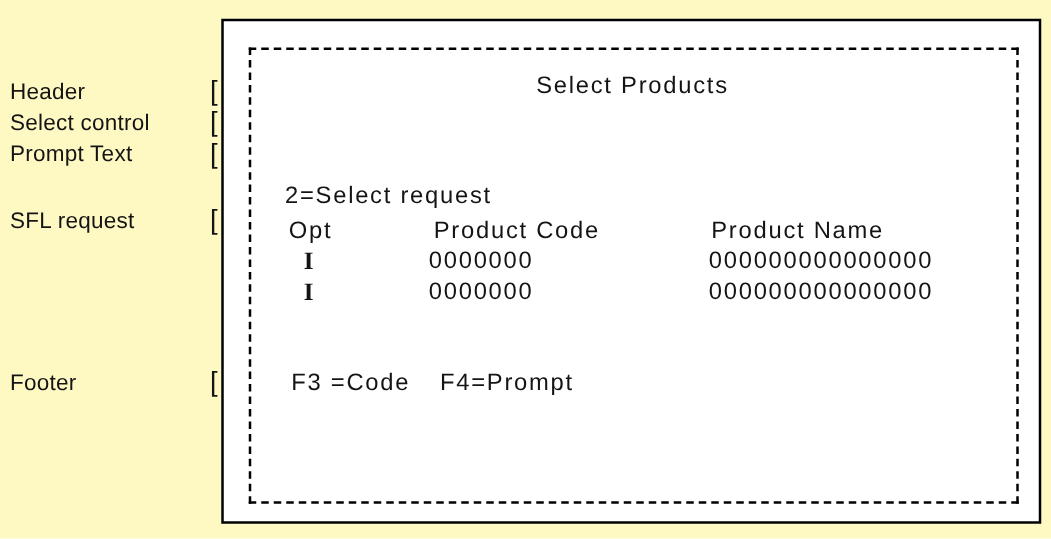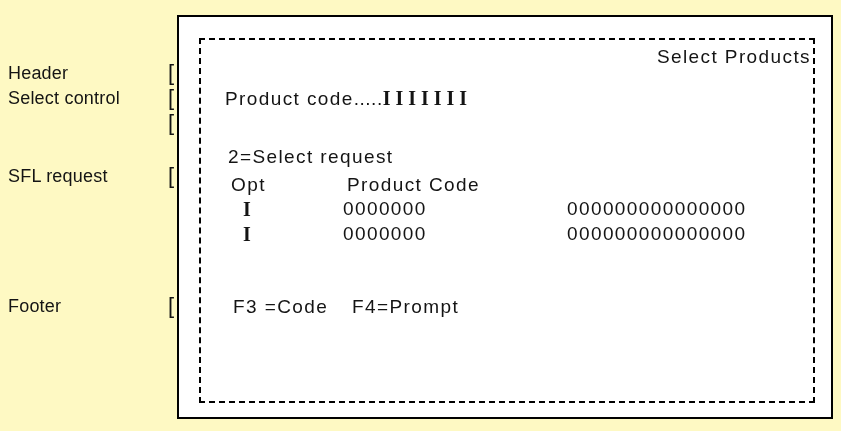--- a/index.html
+++ b/index.html
@@ -46,22 +46,22 @@
     width: 612px; height: 361px;
     border: 2px dashed #000000;
   }
 
   
   .scr {
     font-size: 19px;
     letter-spacing: 1.4px;
   }
   .screen-title {
-    left: 201px; top: 46px; width: 610px;
-    text-align: right;
+    left: 201px; top: 58px; width: 610px;
+    text-align: center;
   }
   .mask {
     font-family: "Liberation Serif", serif;
     font-weight: bold;
     font-size: 20px;
     letter-spacing: 5px;
   }
   .dots { letter-spacing: 0.5px; }
 </style>
 </head>
@@ -71,45 +71,44 @@
 
   <div class="ann-row" style="top:63px">
     <span class="ann-label">Header</span>
     <span class="bracket">[</span>
   </div>
   <div class="ann-row" style="top:88px">
     <span class="ann-label">Select control</span>
     <span class="bracket">[</span>
   </div>
   <div class="ann-row" style="top:113px">
+    <span class="ann-label">Prompt Text</span>
     <span class="bracket">[</span>
   </div>
   <div class="ann-row" style="top:166px">
     <span class="ann-label">SFL request</span>
     <span class="bracket">[</span>
   </div>
   <div class="ann-row" style="top:296px">
     <span class="ann-label">Footer</span>
     <span class="bracket">[</span>
   </div>
 
   <div class="solid-frame"></div>
 
   <div class="dashed-screen"></div>
 
   <div class="abs scr screen-title">Select Products</div>
 
-  <div class="abs scr" style="left:225px; top:87px">
-    <span>Product code</span><span class="dots">.....</span><span class="mask">IIIIIII</span>
-  </div>
 
   <div class="abs scr" style="left:228px; top:146px">2=Select request</div>
 
   <div class="abs scr" style="left:231px; top:174px">Opt</div>
   <div class="abs scr" style="left:347px; top:174px">Product Code</div>
+  <div class="abs scr" style="left:569px; top:174px">Product Name</div>
 
   <div class="abs mask" style="left:243px; top:198px">I</div>
   <div class="abs scr" style="left:343px; top:198px">0000000</div>
   <div class="abs scr" style="left:567px; top:198px">000000000000000</div>
 
   <div class="abs mask" style="left:243px; top:223px">I</div>
   <div class="abs scr" style="left:343px; top:223px">0000000</div>
   <div class="abs scr" style="left:567px; top:223px">000000000000000</div>
 
   <div class="abs scr" style="left:233px; top:296px">F3 =Code</div>

